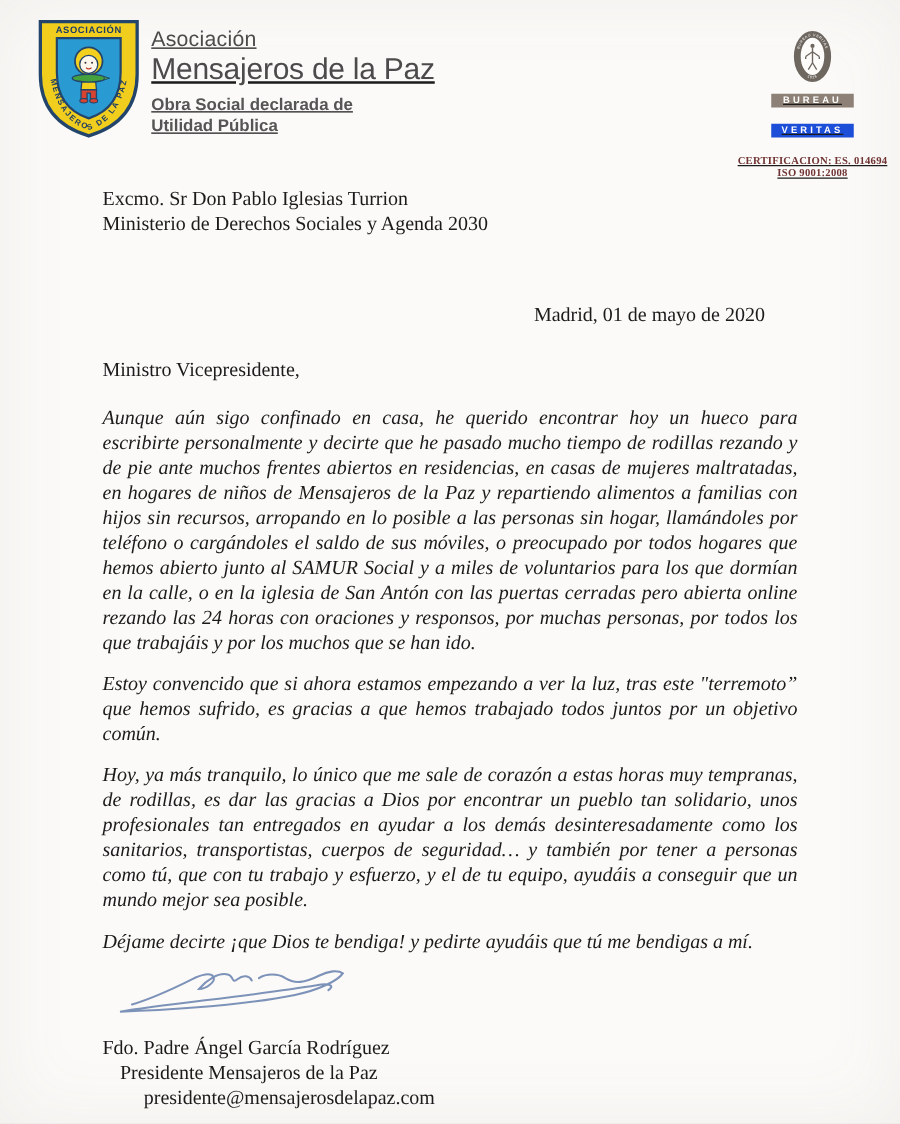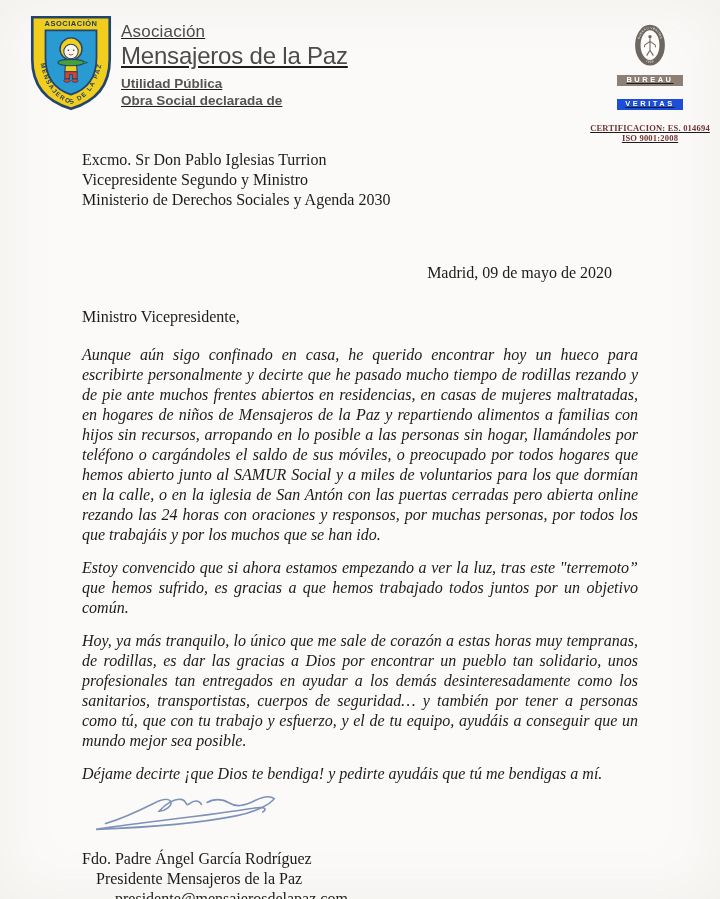--- a/index.html
+++ b/index.html
@@ -75,22 +75,22 @@
           <path d="M64,54 L69,55.5 L64,57 Z" fill="#44a13e" stroke="#23456b" stroke-width="0.8"></path>
           <path d="M43,66 L57,66 L57,74 L51.5,74 L51.5,69 L48.5,69 L48.5,74 L43,74 Z" fill="#d74330" stroke="#23456b" stroke-width="1.2"></path>
           <ellipse cx="45.5" cy="76" rx="3.6" ry="2" fill="#d74330" stroke="#23456b" stroke-width="1"></ellipse>
           <ellipse cx="54.5" cy="76" rx="3.6" ry="2" fill="#d74330" stroke="#23456b" stroke-width="1"></ellipse>
         </g>
       </svg>
       <div class="brand-text">
         <div class="brand-line1">Asociación</div>
         <div class="brand-line2">Mensajeros de la Paz</div>
         <div class="brand-sub">
+          <div>Obra Social declarada de</div>
           <div>Utilidad Pública</div>
-          <div>Obra Social declarada de</div>
         </div>
       </div>
     </div>
 
     <div class="cert">
       <svg width="40" height="52" viewBox="0 0 46 62" aria-hidden="true">
         <ellipse cx="23" cy="30" rx="14.5" ry="21" fill="#fdfcfa" stroke="#6e6760" stroke-width="6.5"></ellipse>
         <defs>
           <path id="sealTop" d="M9.5,30 A13.5,19.5 0 0 1 36.5,30" fill="none"></path>
           <path id="sealBottom" d="M12,35 A11,16 0 0 0 34,35" fill="none"></path>
@@ -110,25 +110,24 @@
       <span class="cert-box bureau">BUREAU</span>
       <span class="cert-box veritas">VERITAS</span>
       <div class="cert-line">CERTIFICACION: ES. 014694</div>
       <div class="cert-line">ISO 9001:2008</div>
     </div>
   </div>
 
   <div class="letter">
     <div class="recipient">
       <div>Excmo. Sr Don Pablo Iglesias Turrion</div>
-      <div>Vicepresidente Segundo y Ministro</div>
       <div>Ministerio de Derechos Sociales y Agenda 2030</div>
     </div>
 
-    <div class="dateline">Madrid, 09 de mayo de 2020</div>
+    <div class="dateline">Madrid, 01 de mayo de 2020</div>
 
     <div class="salutation">Ministro Vicepresidente,</div>
 
     <p class="para first">Aunque aún sigo confinado en casa, he querido encontrar hoy un hueco para escribirte personalmente y decirte que he pasado mucho tiempo de rodillas rezando y de pie ante muchos frentes abiertos en residencias, en casas de mujeres maltratadas, en hogares de niños de Mensajeros de la Paz y repartiendo alimentos a familias con hijos sin recursos, arropando en lo posible a las personas sin hogar, llamándoles por teléfono o cargándoles el saldo de sus móviles, o preocupado por todos hogares que hemos abierto junto al SAMUR Social y a miles de voluntarios para los que dormían en la calle, o en la iglesia de San Antón con las puertas cerradas pero abierta online rezando las 24 horas con oraciones y responsos, por muchas personas, por todos los que trabajáis y por los muchos que se han ido.</p>
     <p class="para">Estoy convencido que si ahora estamos empezando a ver la luz, tras este "terremoto” que hemos sufrido, es gracias a que hemos trabajado todos juntos por un objetivo común.</p>
     <p class="para">Hoy, ya más tranquilo, lo único que me sale de corazón a estas horas muy tempranas, de rodillas, es dar las gracias a Dios por encontrar un pueblo tan solidario, unos profesionales tan entregados en ayudar a los demás desinteresadamente como los sanitarios, transportistas, cuerpos de seguridad… y también por tener a personas como tú, que con tu trabajo y esfuerzo, y el de tu equipo, ayudáis a conseguir que un mundo mejor sea posible.</p>
     <p class="para">Déjame decirte ¡que Dios te bendiga! y pedirte ayudáis que tú me bendigas a mí.</p>
 
     <div class="signature-block">
       <svg width="200" height="46" viewBox="0 0 200 48" aria-hidden="true">

